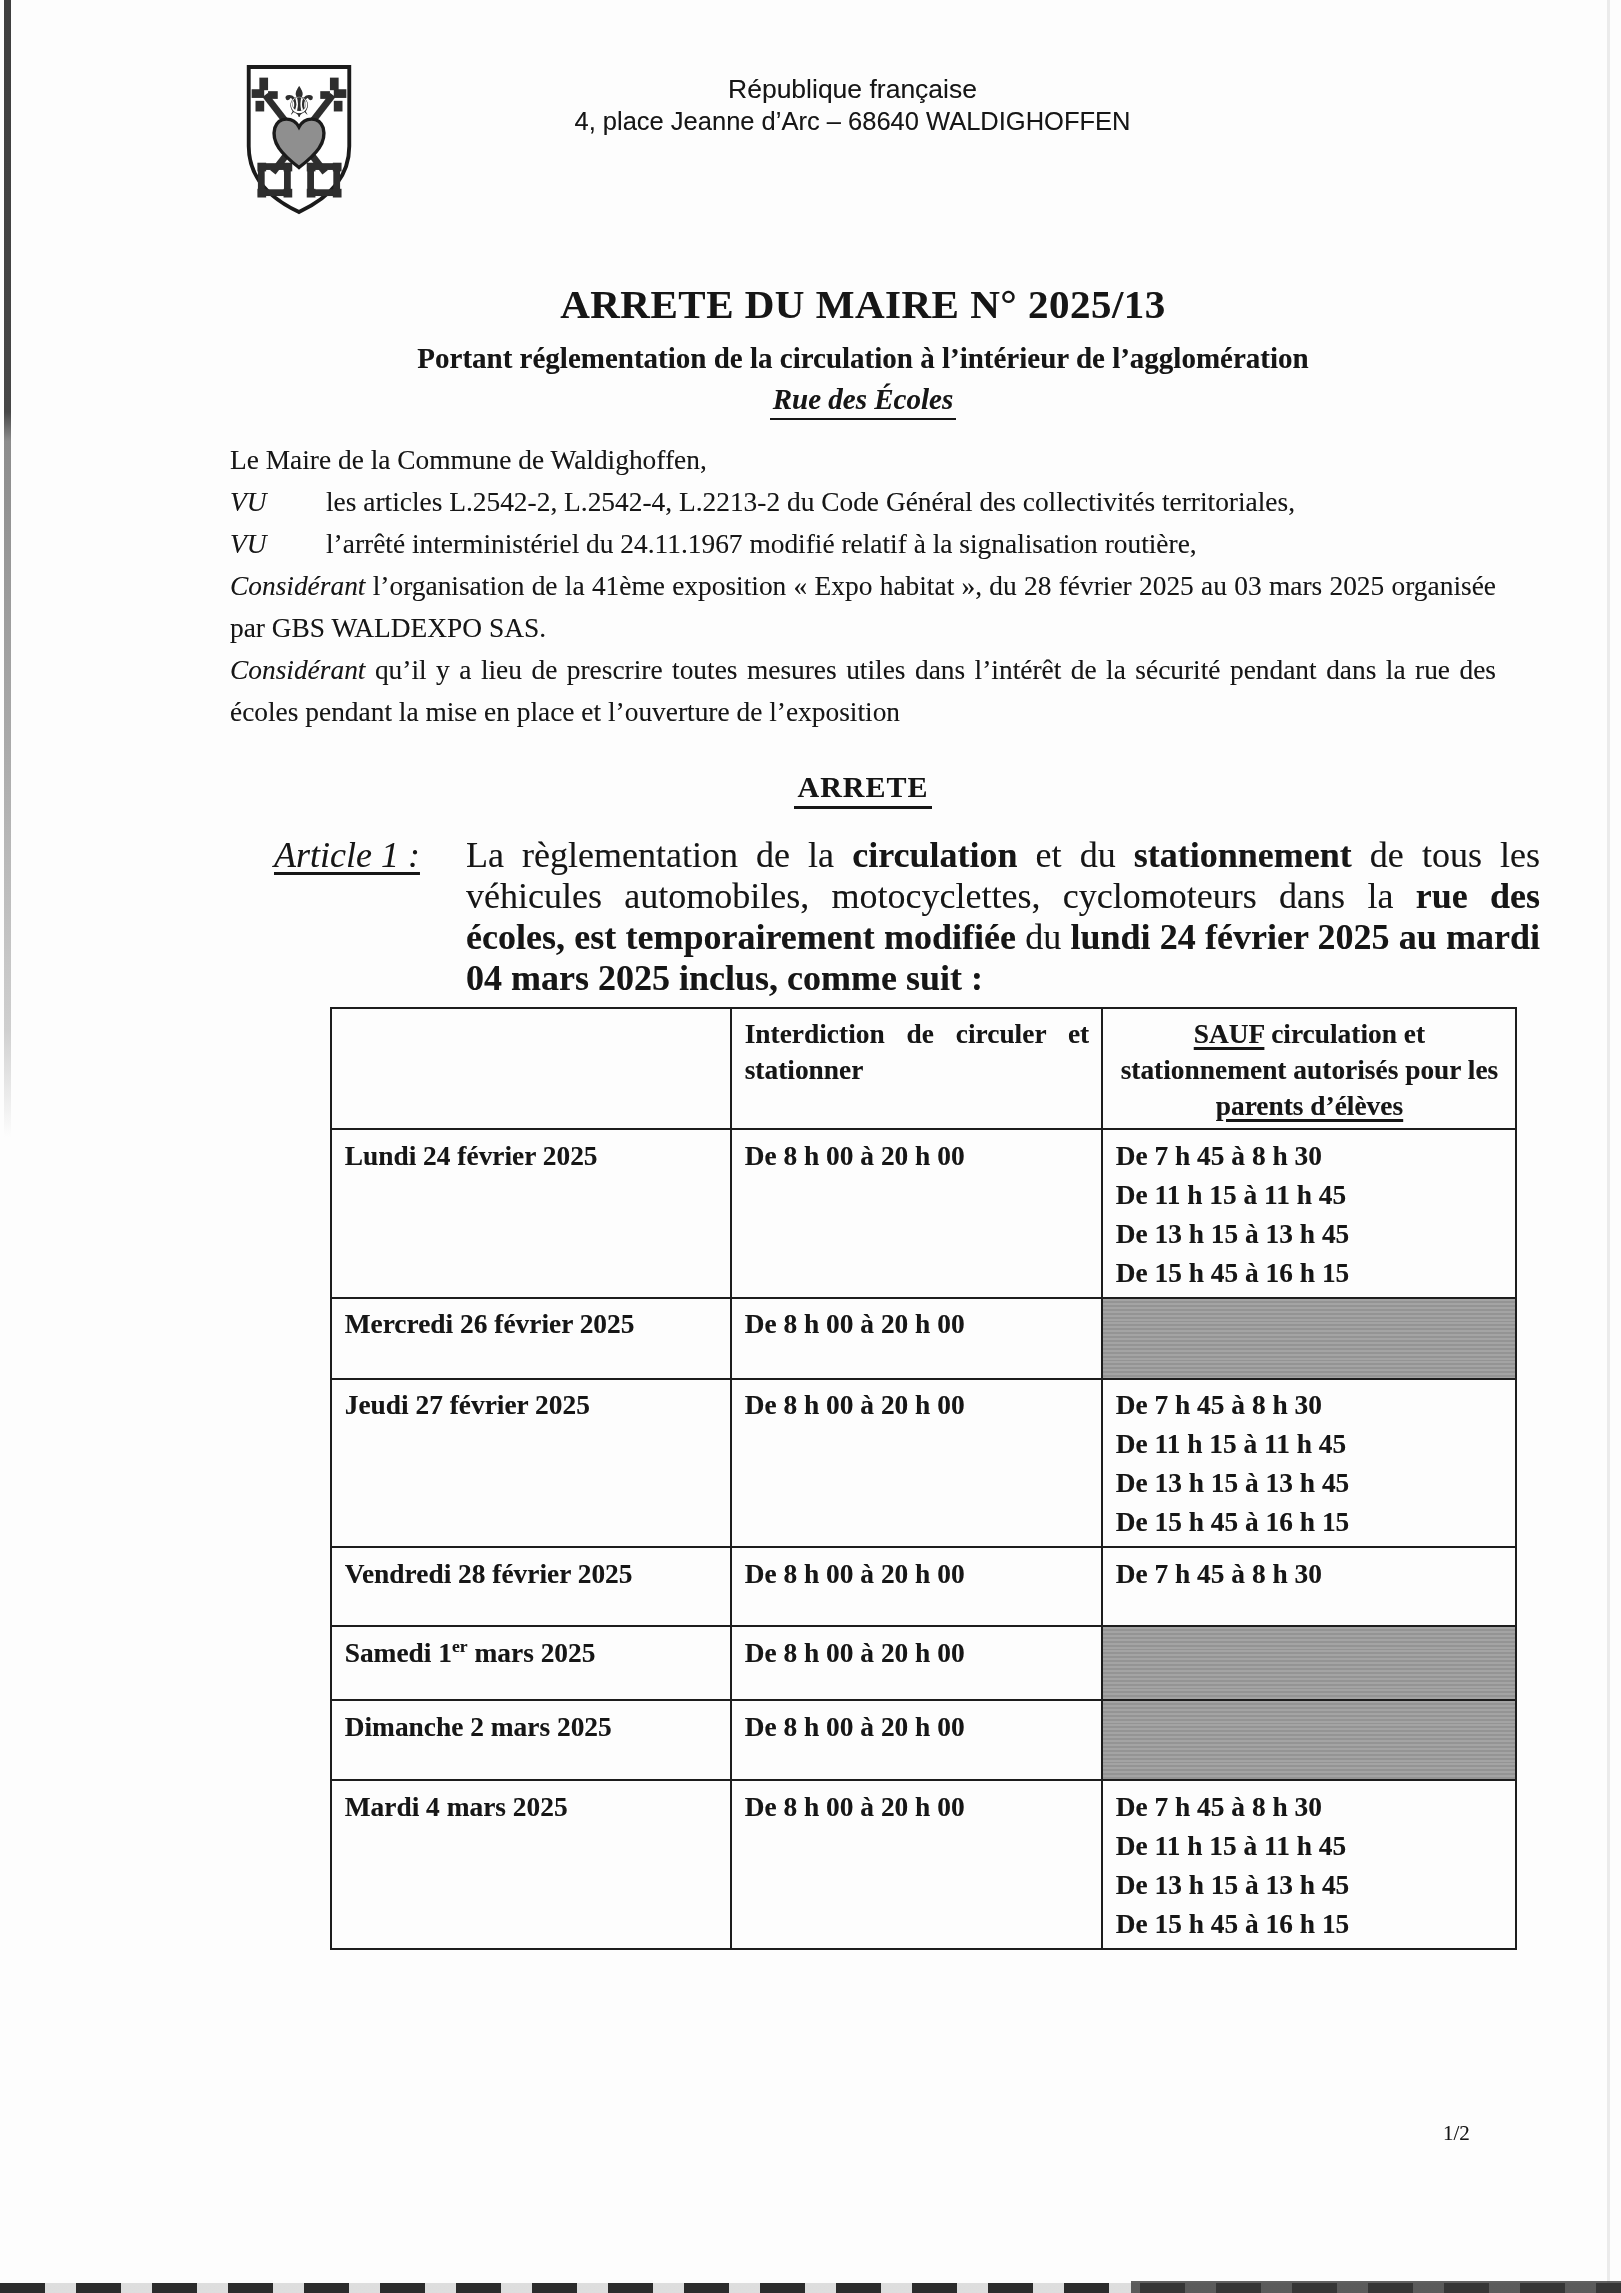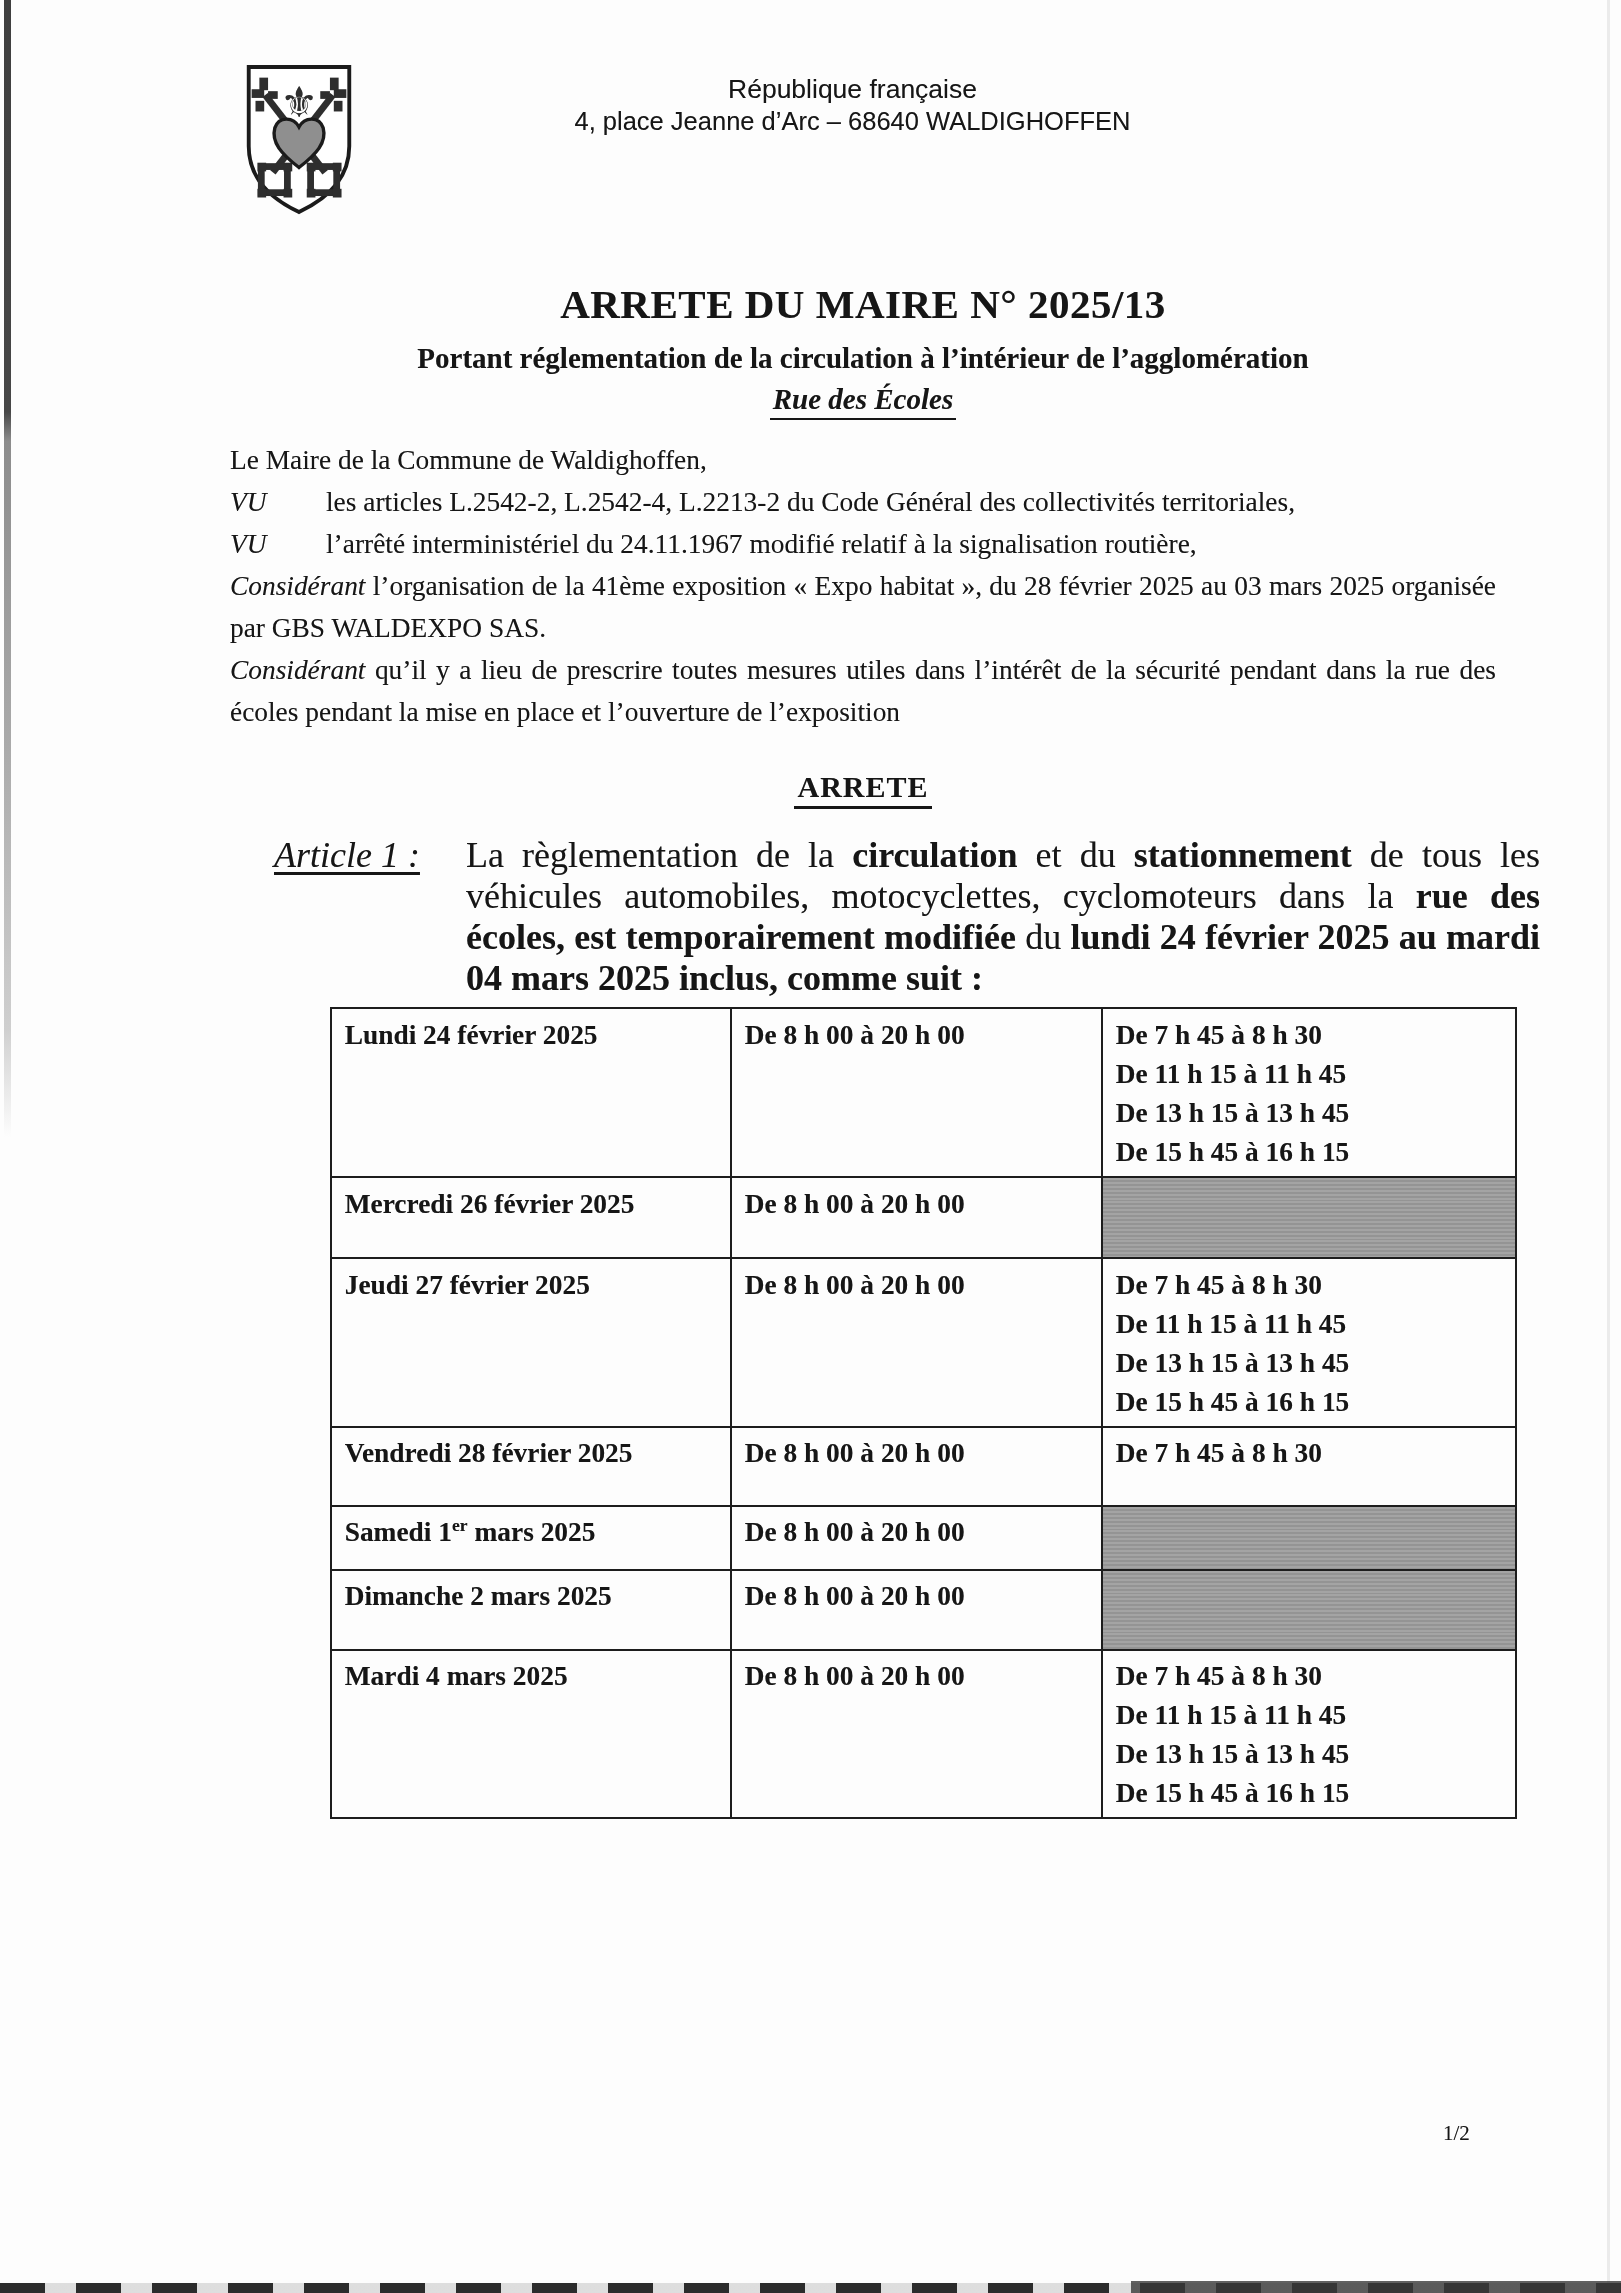--- a/index.html
+++ b/index.html
@@ -52,21 +52,21 @@
   th{font-weight:bold;line-height:36px;}
   th.hc2{text-align:justify;}
   th.hc3{text-align:center;}
   .u{text-decoration:underline;text-underline-offset:3.9px;text-decoration-thickness:2.5px;}
   td{line-height:39px;}
   td .tl{line-height:39px;}
   .gray{background:#9c9c9c;background-image:repeating-linear-gradient(to bottom,rgba(255,255,255,0.08) 0 2px,rgba(0,0,0,0.05) 2px 3.9px);}
   sup.sup{font-size:17.6px;line-height:0;}
   tr.hdr{height:113px;}
   tr.r0{height:157px;} tr.r1{height:150px;} tr.r2{height:81px;} tr.r3{height:161px;}
-  tr.r4{height:79px;} tr.r5{height:64px;border-radius:26px;} tr.r6{height:80px;} tr.r7{height:80px;} tr.r8{height:143px;}
+  tr.r4{height:79px;} tr.r5{height:74px;border-radius:26px;} tr.r6{height:80px;} tr.r7{height:80px;} tr.r8{height:143px;}
 
   .pagenum{position:absolute;left:1443px;top:2121px;font-size:21px;}
 </style>
 </head>
 <body>
 
 <div class="page">
 
   <div class="scan-left"></div>
   <div class="scan-right"></div>
@@ -141,20 +141,25 @@
     <div class="artbody"><span>La règlementation de la </span><span class="b">circulation</span><span> et du </span><span class="b">stationnement</span><span> de tous les véhicules automobiles, motocyclettes, cyclomoteurs dans la </span><span class="b">rue des écoles, est temporairement modifiée</span><span> du </span><span class="b">lundi 24 février 2025 au mardi 04 mars 2025 inclus, comme suit :</span></div>
   </div>
 
   <table class="sched">
     <colgroup>
         <col class="w1">
         <col class="w2">
         <col class="w3">
       </colgroup>
     <tbody>
+        <tr class="hdr">
+      <th></th>
+      <th class="hc2">Interdiction de circuler et stationner</th>
+      <th class="hc3"><span class="u">SAUF</span><span> circulation et stationnement autorisés pour les </span><span class="u">parents d’élèves</span></th>
+    </tr>
     <tr class="r0">
       <td>Lundi 24 février 2025</td>
       <td>De 8 h 00 à 20 h 00</td>
       <td>
             <div class="tl">De 7 h 45 à 8 h 30</div>
             <div class="tl">De 11 h 15 à 11 h 45</div>
             <div class="tl">De 13 h 15 à 13 h 45</div>
             <div class="tl">De 15 h 45 à 16 h 15</div>
           </td>
     </tr>

